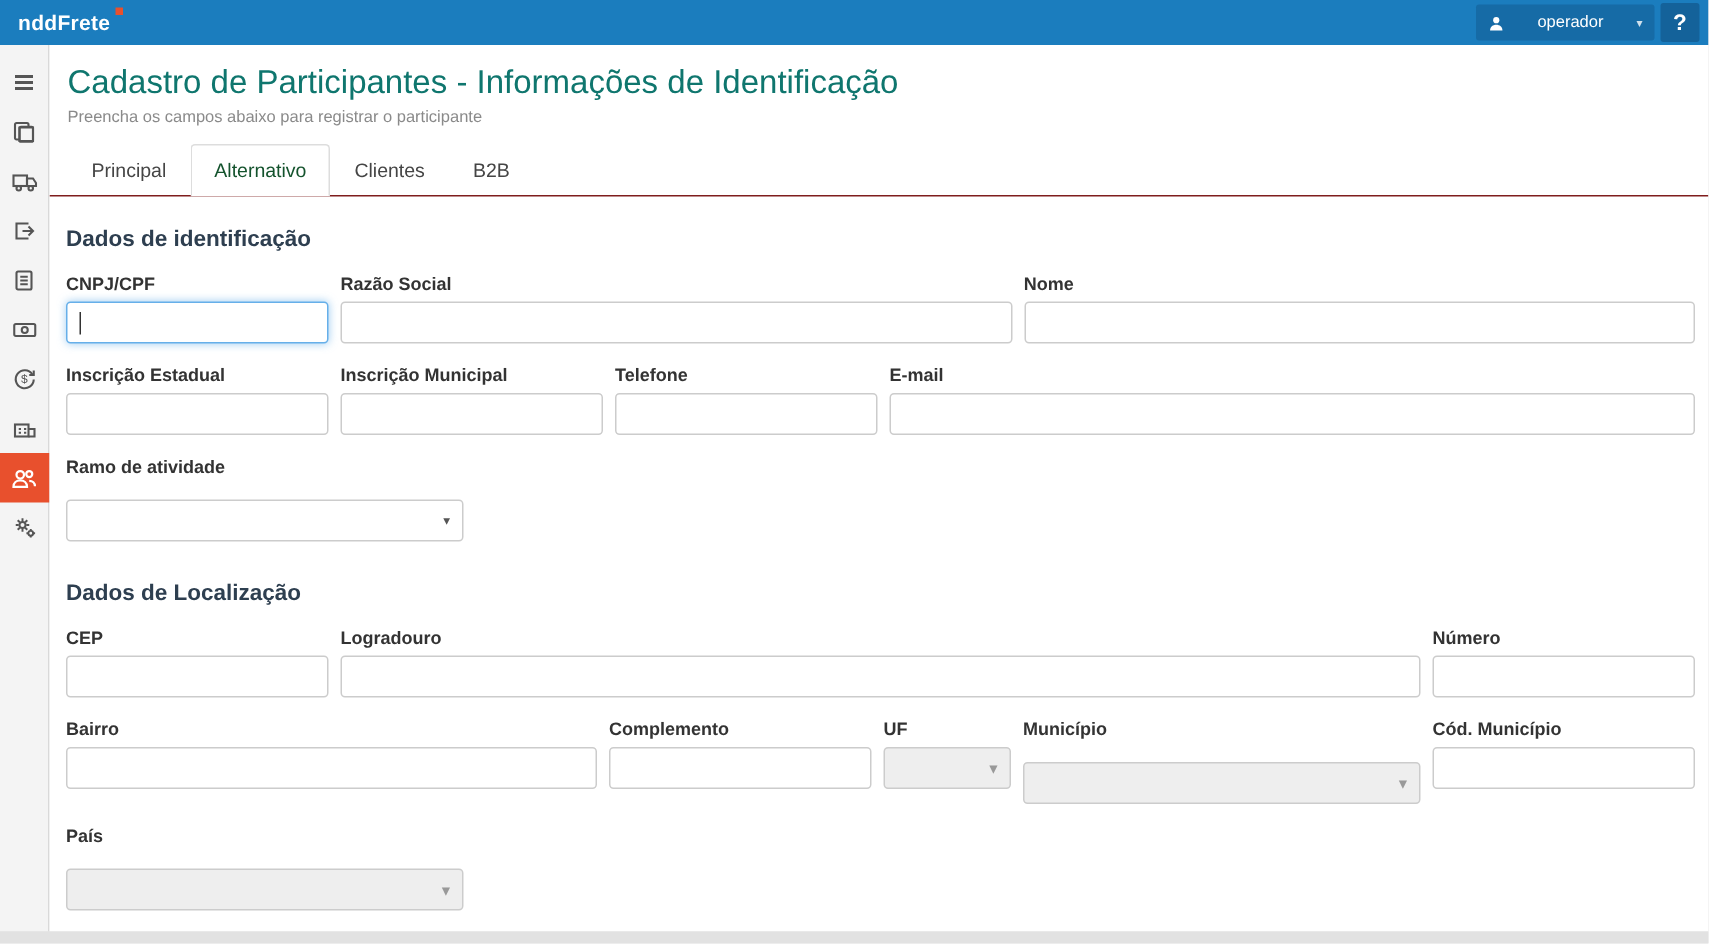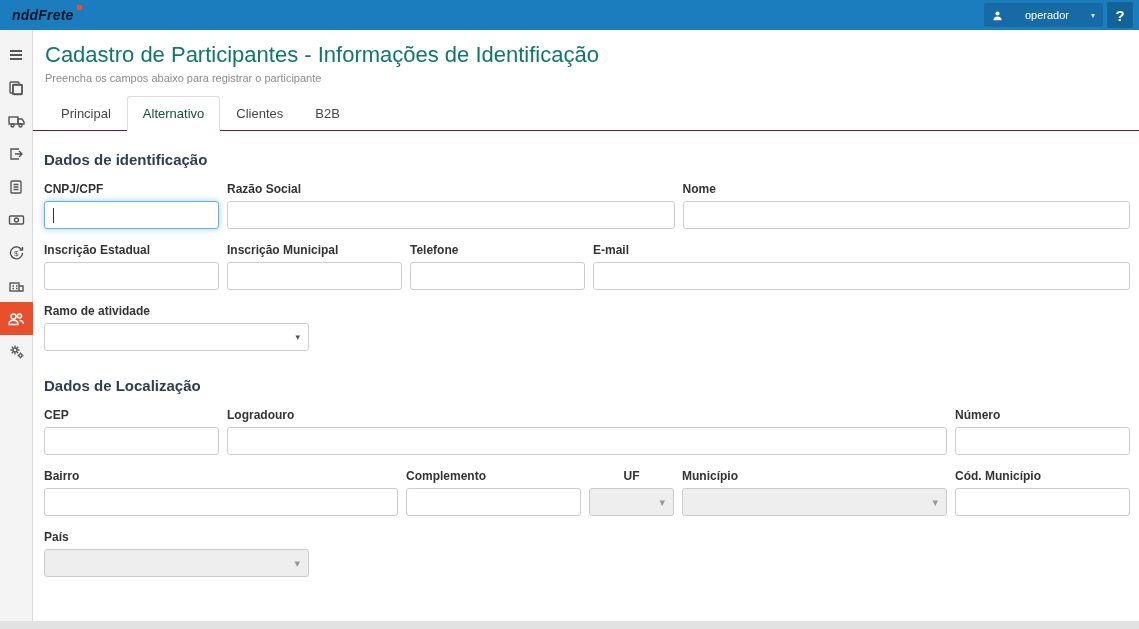--- a/index.html
+++ b/index.html
@@ -11,21 +11,21 @@
     position:relative;
   }
 
   
   .topbar {
     position:absolute; top:0; left:0; right:0; height:30px;
     background:#1b7dbe;
     display:flex; align-items:center; justify-content:space-between;
     padding:0 6px 0 12px;
   }
-  .logo { color:#0f172a; font-size:14px; font-weight:bold; letter-spacing:.2px; position:relative; padding-right:8px; cursor:default;font-style:italic; }
+  .logo { color:#ffffff; font-size:14px; font-weight:bold; letter-spacing:.2px; position:relative; padding-right:8px; cursor:default; }
   .logo .flag { position:absolute; top:-2px; right:0; width:5px; height:5px; background:#e8502d; display:inline-block; }
   .topbar-right { display:flex; align-items:center; gap:4px; height:100%; }
   .user-btn {
     background:#166ba6; color:#fff; font-size:11px;
     height:24px; display:flex; align-items:center; gap:22px;
     padding:0 8px; border-radius:2px; cursor:pointer;
   }
   .user-btn .caret { font-size:8px; opacity:.8; }
   .help-btn {
     background:#14629a; color:#fff; width:26px; height:26px;
@@ -73,22 +73,22 @@
     color:#14532d; cursor:default;
   }
 
   
   .form-area { padding:14px 9px 0 11px; }
   .section-title { font-size:15px; font-weight:bold; color:#2e3f50; margin:6px 0 14px 0; }
   .form-row { display:flex; gap:8px; margin-bottom:14px; }
   .field { display:flex; flex-direction:column; }
   .field .flabel { font-size:12px; font-weight:bold; color:#333; margin-bottom:5px; }
   .w-s  { width:175px; }
-  .w-uf { width:85px;align-items:center; }
-  .w-m  { width:265px; }
+  .w-uf { width:85px; }
+  .w-m  { width:265px;gap:10px; }
   .w-b  { flex:1; }
   .tb {
     height:28px; border:1px solid #ccc; border-radius:3px; background:#fff;
     font-size:13px; padding:0 8px; color:#333; width:100%;
     display:flex; align-items:center;
   }
   .tb.focused {
     border-color:#66afe9;
     box-shadow:0 0 6px rgba(102,175,233,.6);
   }

